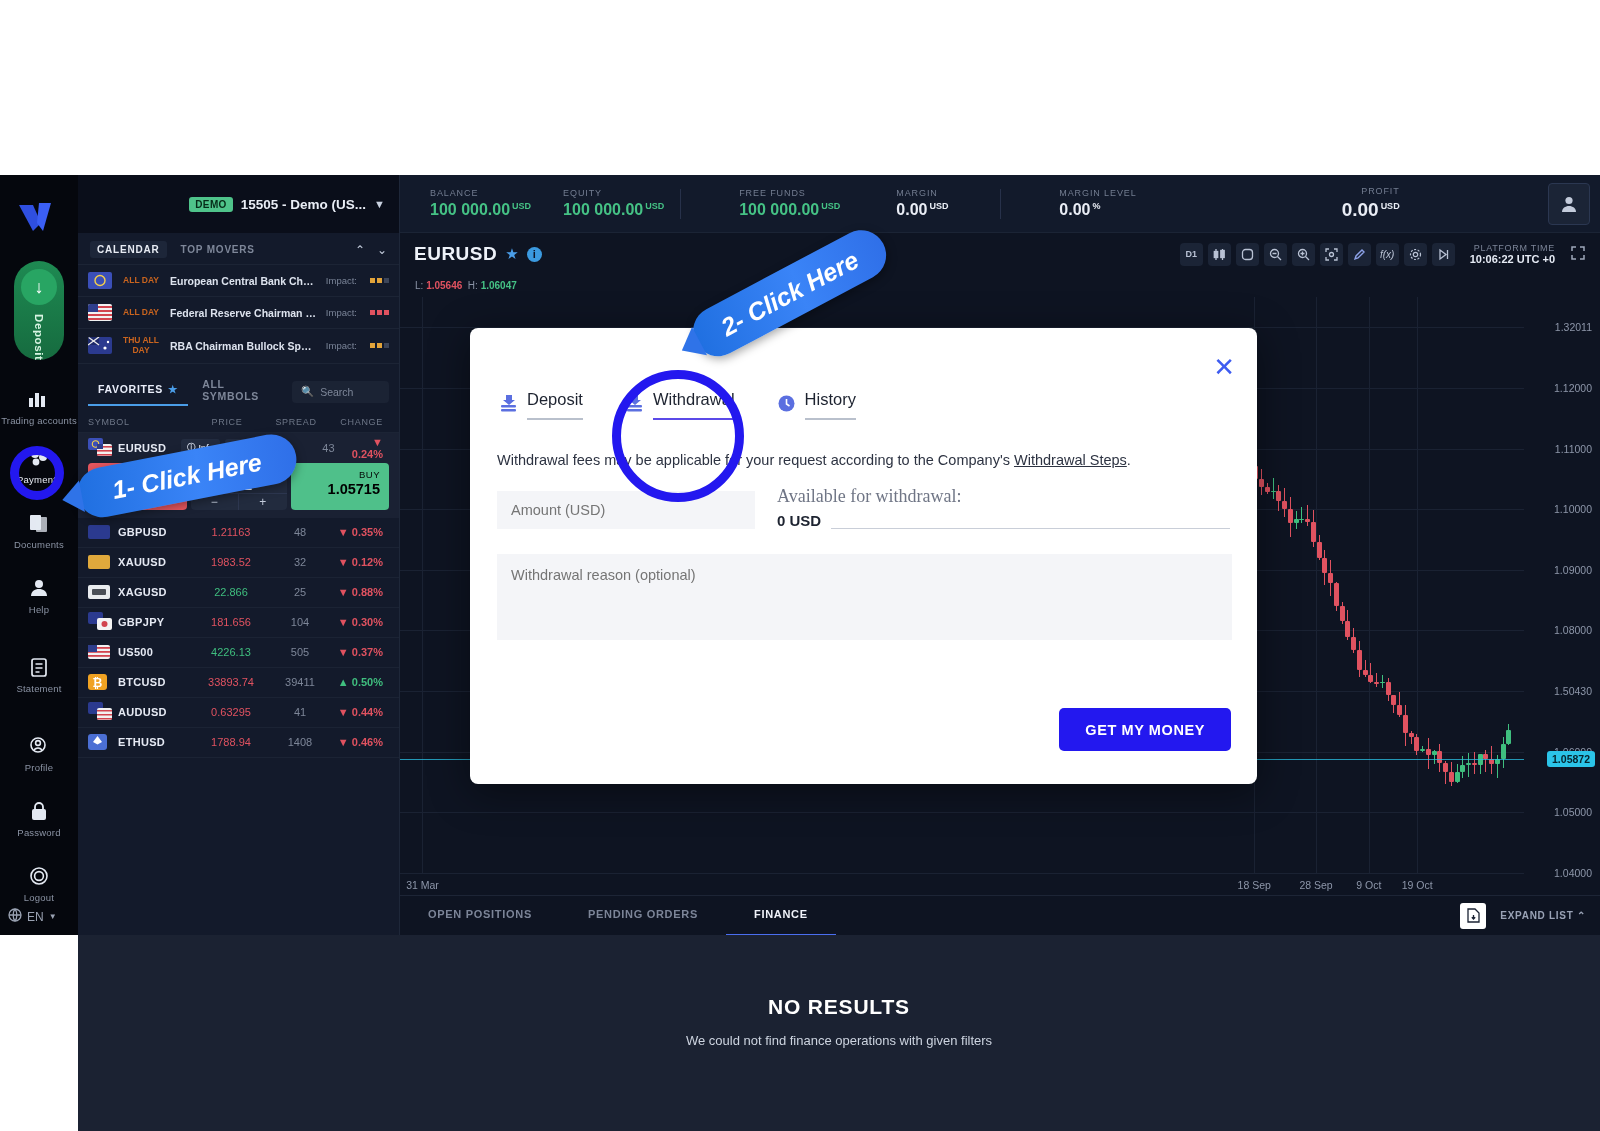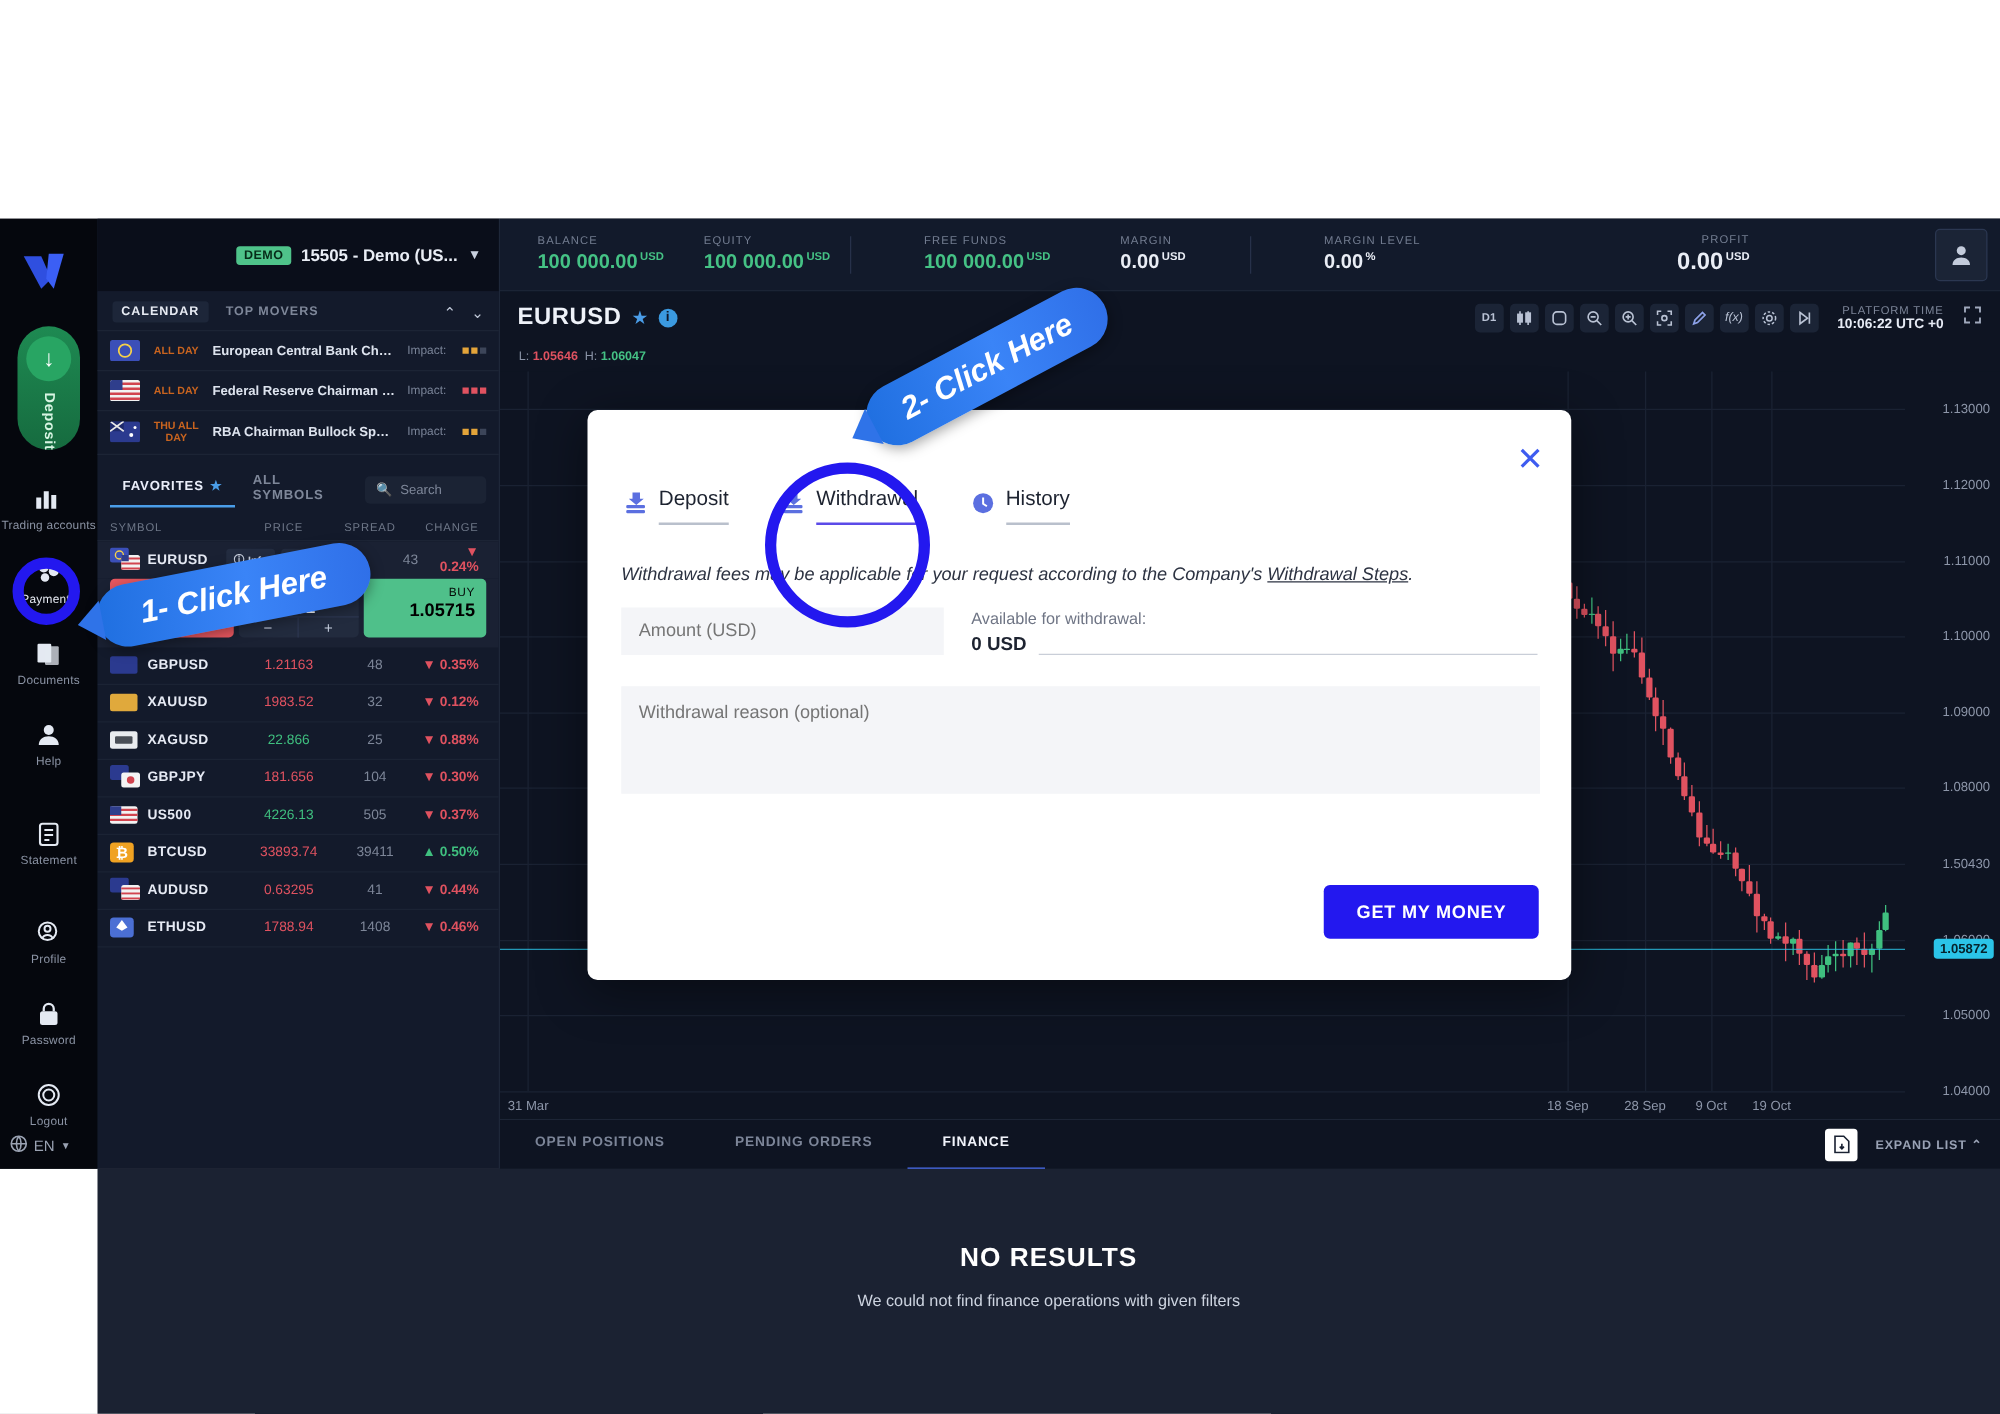--- a/index.html
+++ b/index.html
@@ -237,29 +237,29 @@
     position: absolute; right: 22px; top: 26px; color: #3e5cf0; font-size: 26px;
     cursor: pointer; line-height: 1; font-weight: 300;
   }
   .mtabs { display: flex; gap: 0; padding: 62px 0 0 27px; }
   .mtab {
     display: flex; align-items: center; gap: 9px; padding: 0 14px 10px 2px;
     margin-right: 26px; cursor: pointer; color: #1d2330; font-size: 16.5px;
   }
   .mtab-ul { height: 2px; background: #b9c0cc; }
   .mtab.on .mtab-ul { background: #5b4ae8; }
-  .mnote { padding: 22px 27px 0; font-size: 14.5px; color: #2d3342; font-style: italic; }
+  .mnote { padding: 22px 27px 0; font-size: 14.5px; color: #2d3342; }
   .mnote a { color: #2d3342; text-decoration: underline; }
   .mfields { display: flex; gap: 22px; padding: 18px 27px 0; align-items: flex-end; }
   .amount-input {
     width: 258px; height: 38px; background: #f4f5f8; border: none;
     font-size: 14.5px; color: #0f172a; padding: 0 14px; font-family: Liberation Sans, sans-serif;
   }
   .avail { flex: 1; }
-  .avail .k { font-size: 13px; color: #6f7585; }
+  .avail .k { font-size: 18px; color: #6f7585; font-family: Liberation Serif, serif; }
   .avail .row { display: flex; align-items: flex-end; gap: 10px; margin-top: 5px; }
   .avail .v { font-size: 15px; font-weight: 700; color: #1d2330; }
   .avail .line { flex: 1; border-bottom: 1px solid #c9ced8; height: 14px; }
   .reason {
     margin: 25px 27px 0; width: 735px; height: 86px; background: #f4f5f8;
     border: none; padding: 13px 14px; font-size: 14.5px; color: #8a8f9c;
     resize: none; font-family: "Liberation Sans", sans-serif;
   }
   .get-money {
     position: absolute; right: 26px; bottom: 33px; background: #2318ef; color: #fff;
@@ -755,21 +755,21 @@
         <span>L:</span>
         <b style="color:#e05260">1.05646</b>
         &nbsp;<span>H:</span>
         <b style="color:#45c285">1.06047</b>
       </span>
     </div>
 
     <div class="chart-area">
       <div id="chart-render"></div>
     <div class="gridline" style="top: 30.3158px; right: 76px;"></div>
-        <div class="ylabel" style="top: 30.3158px;">1.13000</div>
+        <div class="ylabel" style="top: 30.3158px;">1.32011</div>
         <div class="gridline" style="top: 90.9474px; right: 76px;"></div>
         <div class="ylabel" style="top: 90.9474px;">1.12000</div>
         <div class="gridline" style="top: 151.579px; right: 76px;"></div>
         <div class="ylabel" style="top: 151.579px;">1.11000</div>
         <div class="gridline" style="top: 212.211px; right: 76px;"></div>
         <div class="ylabel" style="top: 212.211px;">1.10000</div>
         <div class="gridline" style="top: 272.842px; right: 76px;"></div>
         <div class="ylabel" style="top: 272.842px;">1.09000</div>
         <div class="gridline" style="top: 333.474px; right: 76px;"></div>
         <div class="ylabel" style="top: 333.474px;">1.08000</div>

